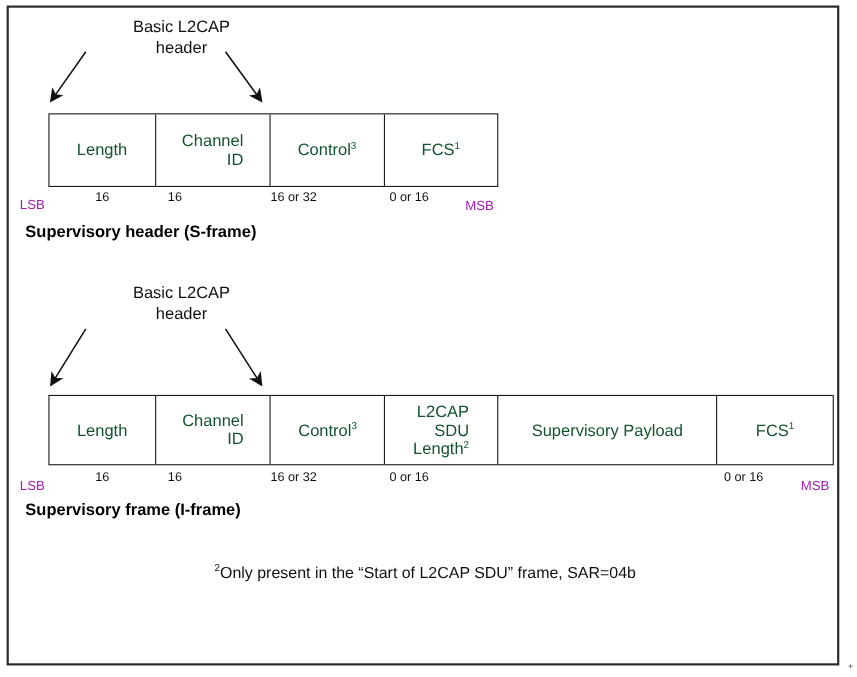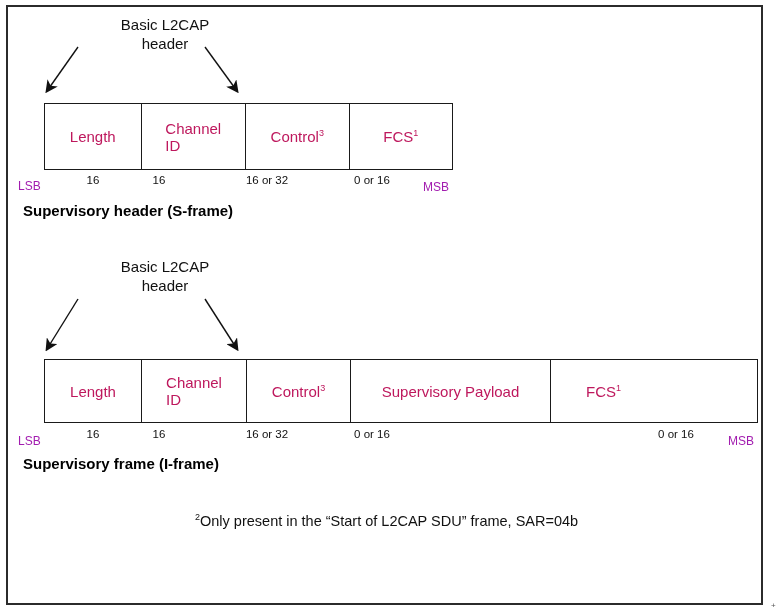--- a/index.html
+++ b/index.html
@@ -61,24 +61,24 @@
     position: absolute;
     display: flex;
     border: 1.5px solid #1a1a1a;
     box-sizing: border-box;
     background: #ffffff;
   }
   .cell {
     display: flex;
     align-items: center;
     justify-content: center;
-    text-align: left;
+    text-align: right;
     font-size: 15px;
     line-height: 17px;
-    color: #be185d;
+    color: #14532d;
     border-right: 1.5px solid #1a1a1a;
     box-sizing: border-box;
     padding: 0 2px;
   }
   .cell:last-child { border-right: none; }
   .cell sup {
     font-size: 9px;
     vertical-align: super;
     line-height: 0;
   }
@@ -199,20 +199,27 @@
         </div>
         <div class="cell" style="width:105px;">
           <span>
             <span>Channel</span><br>
             <span>ID</span>
           </span>
         </div>
         <div class="cell" style="width:104px;">
           <span><span>Control</span><sup>3</sup></span>
         </div>
+        <div class="cell" style="width:103px;">
+          <span>
+            <span>L2CAP</span><br>
+            <span>SDU</span><br>
+            <span>Length</span><sup>2</sup>
+          </span>
+        </div>
         <div class="cell" style="width:200px;">
           <span><span>Supervisory Payload</span></span>
         </div>
         <div class="cell" style="width:105px;">
           <span><span>FCS</span><sup>1</sup></span>
         </div>
       </div>
 
       <div class="endlabel" style="left:10px; top:427px;">LSB</div>
       <div class="bits" style="left:50px; top:421px; width:70px;">16</div>

